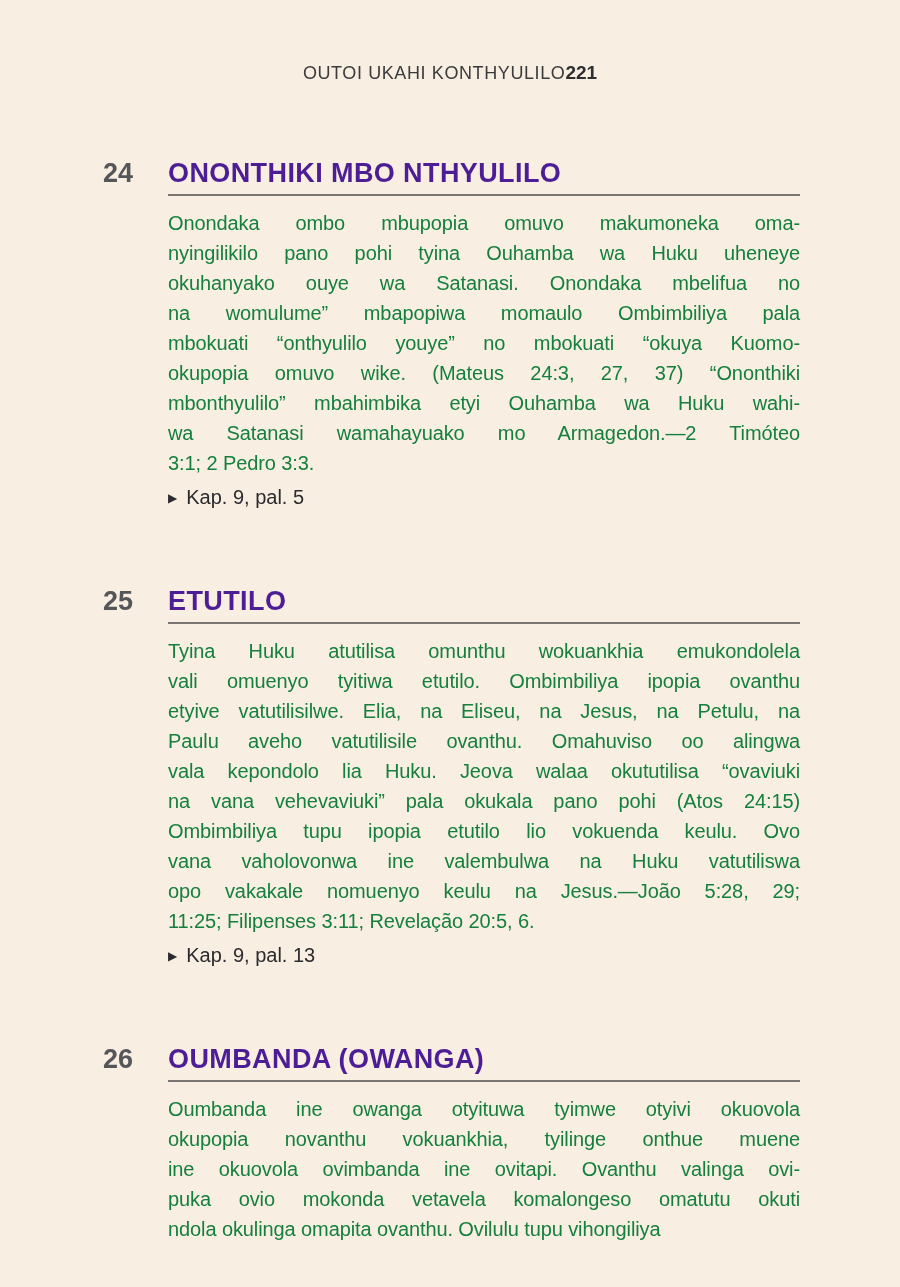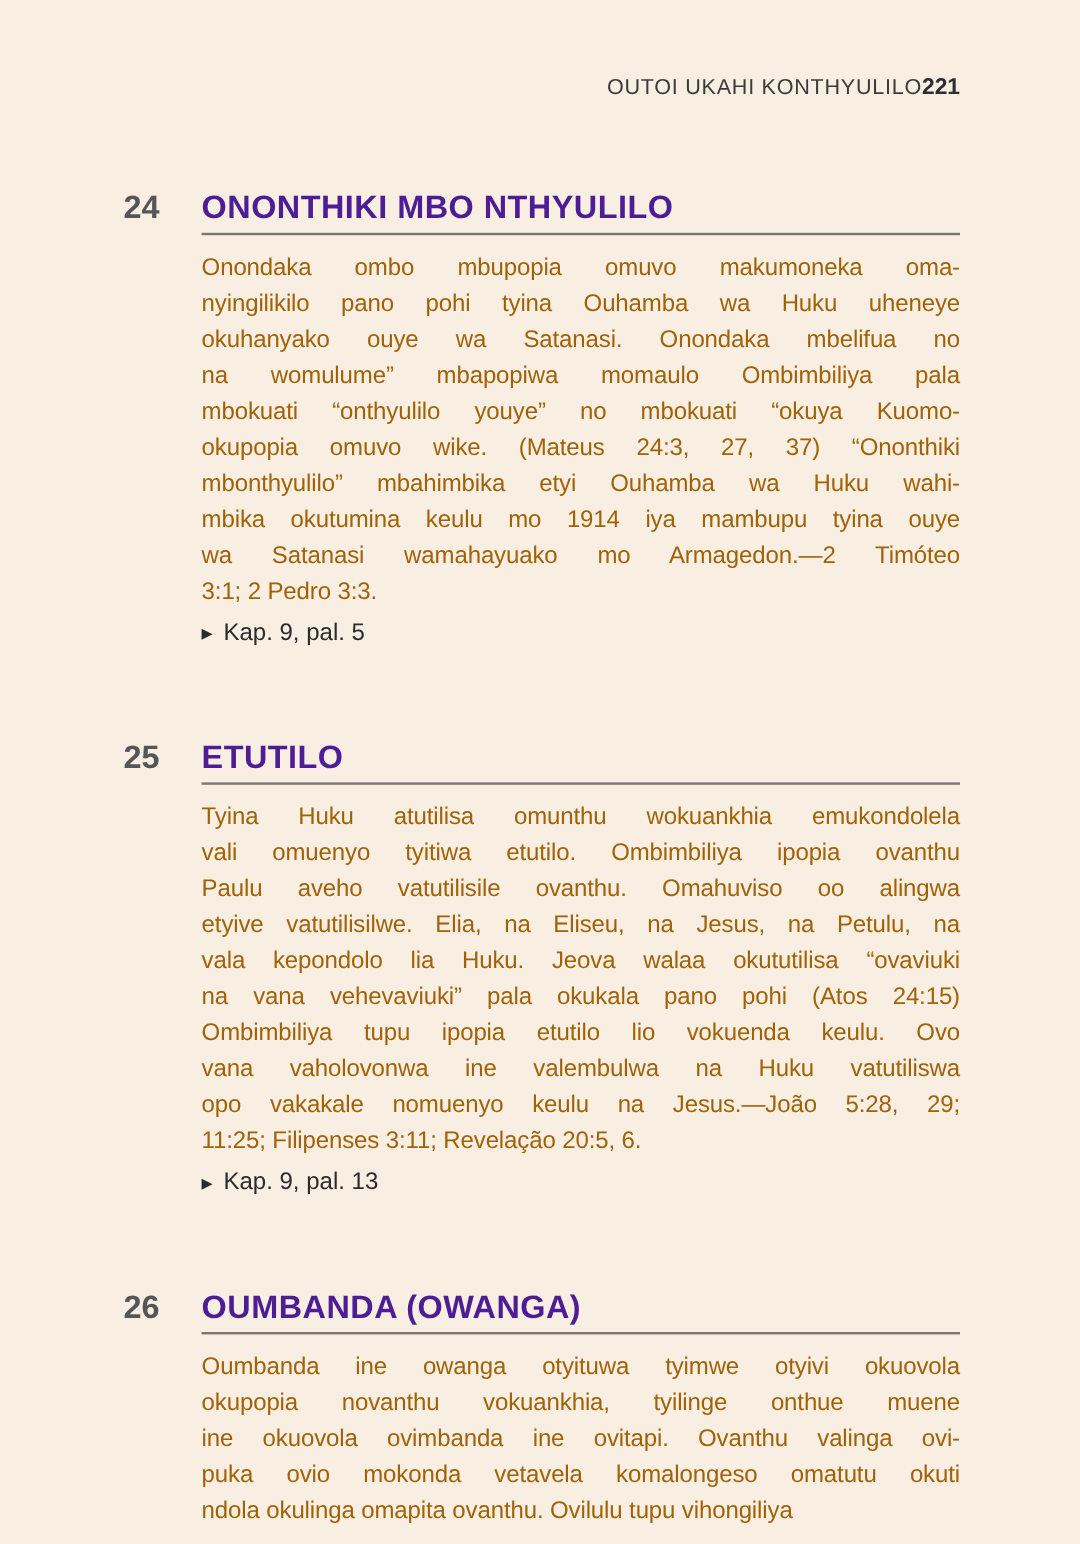--- a/index.html
+++ b/index.html
@@ -13,21 +13,21 @@
   }
   .page {
     box-sizing: border-box;
     width: 900px;
     height: 1287px;
     padding: 62px 100px 0 100px;
   }
   
   .running-head {
     display: flex;
-    justify-content: flex-end;
+    justify-content: center;
     align-items: baseline;
     width: 700px;
   }
   .running-title {
     font-size: 18px;
     letter-spacing: 0.6px;
     color: #3b3b3d;
     text-transform: uppercase;
   }
   .page-number {
@@ -63,21 +63,21 @@
   }
   .sec-body {
     margin-left: 68px;
     width: 632px;
     margin-top: 12px;
   }
   .bline {
     font-size: 20px;
     line-height: 30px;
     letter-spacing: -0.1px;
-    color: #a16207;
+    color: #15803d;
     text-align: justify;
     text-align-last: justify;
     white-space: normal;
   }
   .bline.last { text-align-last: left; }
   .sec-ref {
     margin-left: 68px;
     margin-top: 4px;
     display: flex;
     align-items: center;
@@ -111,42 +111,41 @@
       </div>
     </div>
     <div class="sec-body">
           <div class="bline">Onondaka ombo mbupopia omuvo makumoneka oma-</div>
           <div class="bline">nyingilikilo pano pohi tyina Ouhamba wa Huku uheneye</div>
           <div class="bline">okuhanyako ouye wa Satanasi. Onondaka mbelifua no</div>
           <div class="bline">na womulume” mbapopiwa momaulo Ombimbiliya pala</div>
           <div class="bline">mbokuati “onthyulilo youye” no mbokuati “okuya Kuomo-</div>
           <div class="bline">okupopia omuvo wike. (Mateus 24:3, 27, 37) “Ononthiki</div>
           <div class="bline">mbonthyulilo” mbahimbika etyi Ouhamba wa Huku wahi-</div>
-          <div class="bline">mbika okutumina keulu mo 1914 iya mambupu tyina ouye</div>
           <div class="bline">wa Satanasi wamahayuako mo Armagedon.—2 Timóteo</div>
           <div class="bline last">3:1; 2 Pedro 3:3.</div>
         </div>
     <div class="sec-ref">
       <span class="ref-marker">▶</span>
       <span class="ref-text">Kap. 9, pal. 5</span>
     </div>
   </div>
 
   <div class="section">
     <div class="sec-head">
       <div class="sec-num">25</div>
       <div class="sec-title-wrap">
         <div class="sec-title">ETUTILO</div>
       </div>
     </div>
     <div class="sec-body">
           <div class="bline">Tyina Huku atutilisa omunthu wokuankhia emukondolela</div>
           <div class="bline">vali omuenyo tyitiwa etutilo. Ombimbiliya ipopia ovanthu</div>
+          <div class="bline">etyive vatutilisilwe. Elia, na Eliseu, na Jesus, na Petulu, na</div>
           <div class="bline">Paulu aveho vatutilisile ovanthu. Omahuviso oo alingwa</div>
-          <div class="bline">etyive vatutilisilwe. Elia, na Eliseu, na Jesus, na Petulu, na</div>
           <div class="bline">vala kepondolo lia Huku. Jeova walaa okututilisa “ovaviuki</div>
           <div class="bline">na vana vehevaviuki” pala okukala pano pohi (Atos 24:15)</div>
           <div class="bline">Ombimbiliya tupu ipopia etutilo lio vokuenda keulu. Ovo</div>
           <div class="bline">vana vaholovonwa ine valembulwa na Huku vatutiliswa</div>
           <div class="bline">opo vakakale nomuenyo keulu na Jesus.—João 5:28, 29;</div>
           <div class="bline last">11:25; Filipenses 3:11; Revelação 20:5, 6.</div>
         </div>
     <div class="sec-ref">
       <span class="ref-marker">▶</span>
       <span class="ref-text">Kap. 9, pal. 13</span>

